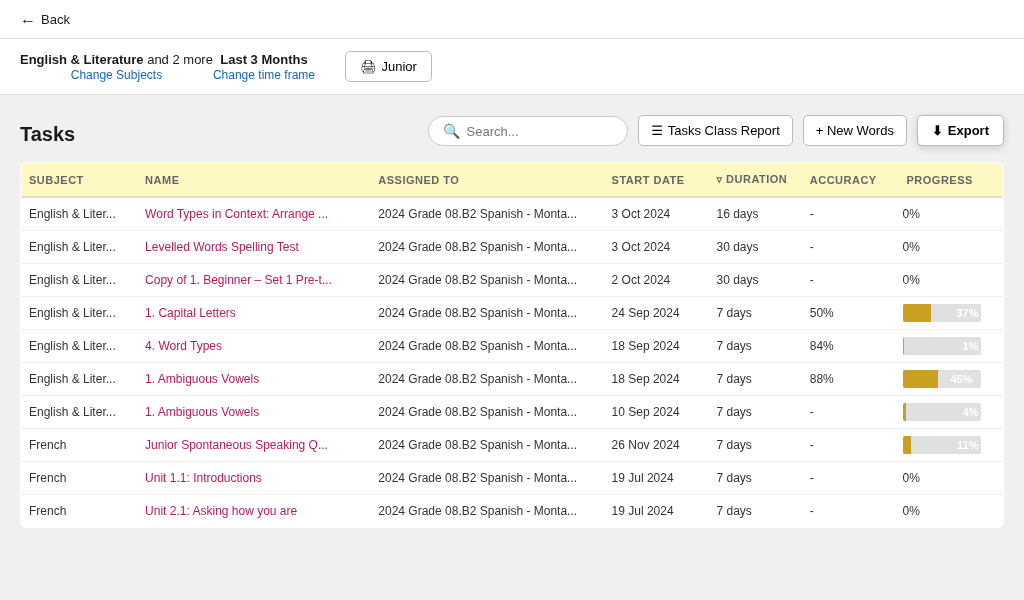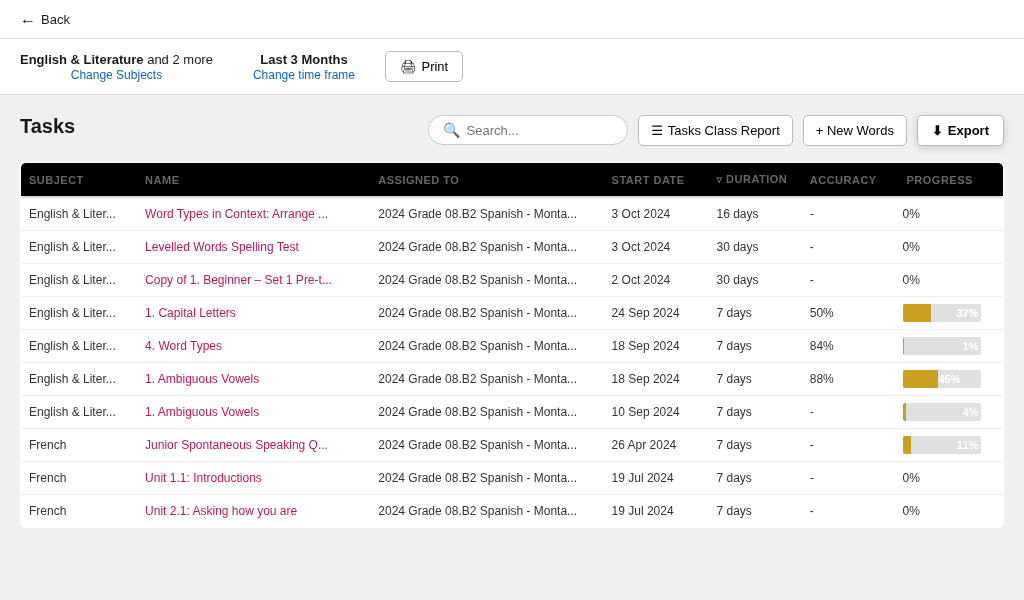--- a/index.html
+++ b/index.html
@@ -41,21 +41,20 @@
     }
     .breadcrumb {
       font-size: 14px;
       color: #555;
       flex: 1;
     }
     .breadcrumb strong { color: #1a1a1a; font-weight: 700; }
 
     .subjects-info {
       text-align: center;
-      margin-right: 40px;
     }
     .subjects-info .subject-name {
       font-weight: 700;
       font-size: 13px;
     }
     .subjects-info .change-link {
       color: #1565c0;
       text-decoration: none;
       font-size: 12px;
       text-align: center;
@@ -89,21 +88,21 @@
 
     
     .main-content {
       padding: 20px;
       background: #f0f0f0;
     }
 
     
     .tasks-toolbar {
       display: flex;
-      align-items: flex-start;
+      align-items: flex-end;
       gap: 10px;
       margin-bottom: 16px;
     }
     .tasks-title {
       font-size: 20px;
       font-weight: 700;
       flex: 1;
     }
 
     .search-box {
@@ -168,21 +167,21 @@
     
     .tasks-table {
       width: 100%;
       border-collapse: collapse;
       background: #fff;
       border-radius: 6px;
       overflow: hidden;
       border: 1px solid #ddd;
     }
     .tasks-table thead tr {
-      background: #000000;
+      background: #fef9c3;
       border-bottom: 2px solid #ddd;
     }
     .tasks-table thead th {
       padding: 10px 8px;
       text-align: left;
       font-size: 11px;
       font-weight: 700;
       color: #666;
       letter-spacing: 0.5px;
       text-transform: uppercase;
@@ -245,21 +244,21 @@
     <div>
       <span class="timeframe-label">Last 3 Months</span>
     </div>
     <div>
       <a class="change-link" href="#">Change time frame</a>
     </div>
   </div>
 
   <button class="print-btn">
     <span>🖨</span>
-    <span>Print</span>
+    <span>Junior</span>
   </button>
 </div>
 
 <div class="main-content">
 
   <div class="tasks-toolbar">
     <h2 class="tasks-title">Tasks</h2>
 
     <div class="search-box">
       <span class="search-icon">🔍</span>
@@ -352,21 +351,21 @@
         <tr>
           <td style="max-width: 100px;">English &amp; Liter...</td>
           <td style="max-width: 195px;"><a class="task-link" href="#">1. Ambiguous Vowels</a></td>
           <td style="max-width: 200px;">2024 Grade 08.B2 Spanish - Monta...</td>
           <td>18 Sep 2024</td>
           <td>7 days</td>
           <td>88%</td>
           <td style="padding: 6px 4px;">
             <div style="width: 78px; height: 18px; background: rgb(224, 224, 224); border-radius: 2px; overflow: hidden; position: relative;">
               <div style="width: 45%; height: 100%; background: rgb(201, 160, 32);"></div>
-              <span style="position: absolute; right: 20px; top: 50%; transform: translateY(-50%); font-size: 11px; font-weight: 700; color: rgb(255, 255, 255);">45%</span>
+              <span style="position: absolute; right: 8px; top: 50%; transform: translateY(-50%); font-size: 11px; font-weight: 700; color: rgb(255, 255, 255);">45%</span>
             </div>
           </td>
         </tr>
         <tr>
           <td style="max-width: 100px;">English &amp; Liter...</td>
           <td style="max-width: 195px;"><a class="task-link" href="#">1. Ambiguous Vowels</a></td>
           <td style="max-width: 200px;">2024 Grade 08.B2 Spanish - Monta...</td>
           <td>10 Sep 2024</td>
           <td>7 days</td>
           <td>-</td>
@@ -374,21 +373,21 @@
             <div style="width: 78px; height: 18px; background: rgb(224, 224, 224); border-radius: 2px; overflow: hidden; position: relative;">
               <div style="width: 4%; height: 100%; background: rgb(201, 160, 32);"></div>
               <span style="position: absolute; right: 2px; top: 50%; transform: translateY(-50%); font-size: 11px; font-weight: 700; color: rgb(255, 255, 255);">4%</span>
             </div>
           </td>
         </tr>
         <tr>
           <td style="max-width: 100px;">French</td>
           <td style="max-width: 195px;"><a class="task-link" href="#">Junior Spontaneous Speaking Q...</a></td>
           <td style="max-width: 200px;">2024 Grade 08.B2 Spanish - Monta...</td>
-          <td>26 Apr 2024</td>
+          <td>26 Nov 2024</td>
           <td>7 days</td>
           <td>-</td>
           <td style="padding: 6px 4px;">
             <div style="width: 78px; height: 18px; background: rgb(224, 224, 224); border-radius: 2px; overflow: hidden; position: relative;">
               <div style="width: 11%; height: 100%; background: rgb(201, 160, 32);"></div>
               <span style="position: absolute; right: 2px; top: 50%; transform: translateY(-50%); font-size: 11px; font-weight: 700; color: rgb(255, 255, 255);">11%</span>
             </div>
           </td>
         </tr>
         <tr>

